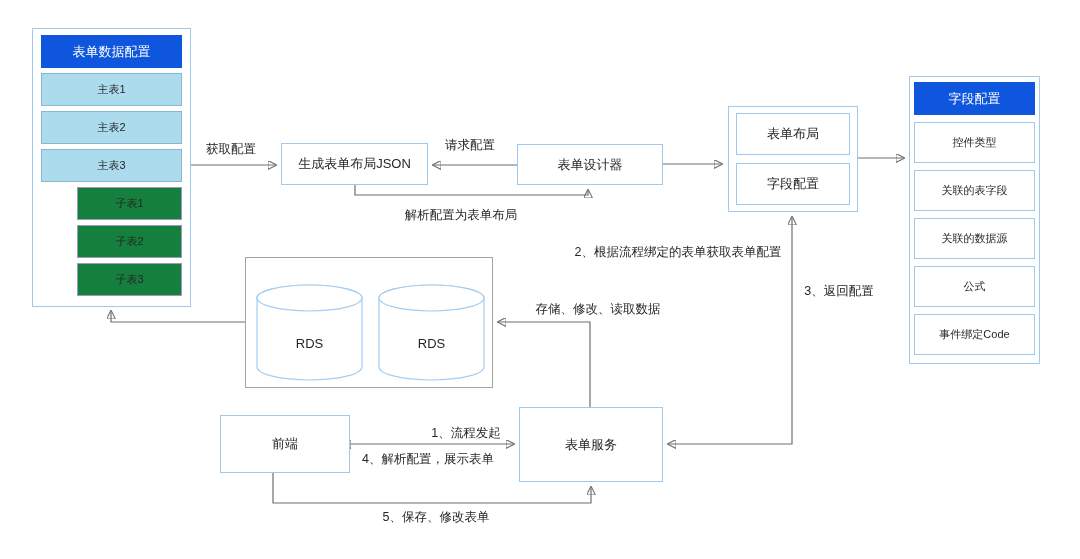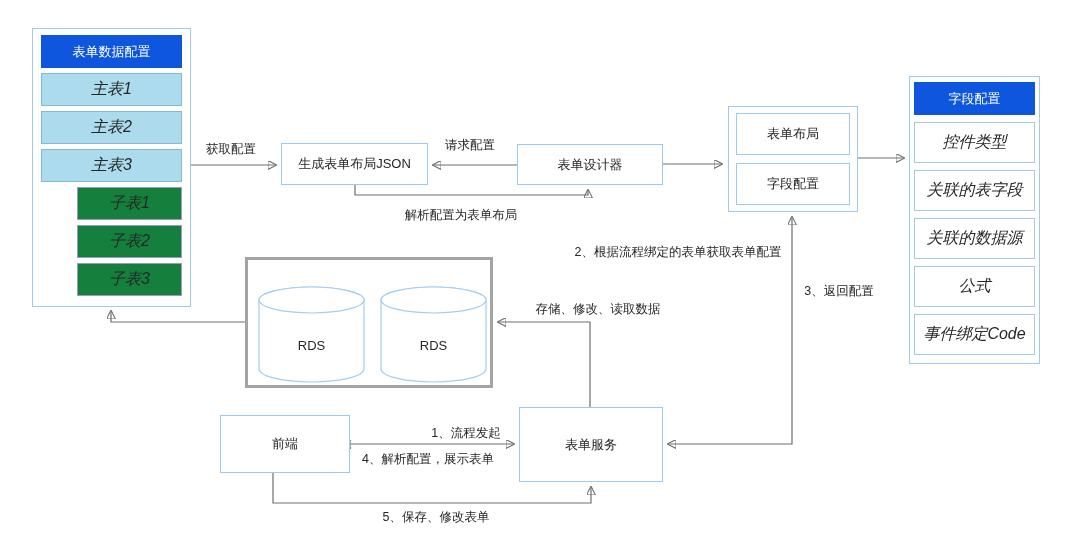--- a/index.html
+++ b/index.html
@@ -21,21 +21,21 @@
   .panel {
     position:absolute; box-sizing:border-box; background:#ffffff;
     border:1px solid #9fc9ee; display:flex; flex-direction:column;
   }
   .panel-header {
     background:#0e56dd; color:#ffffff; font-size:13px;
     display:flex; align-items:center; justify-content:center; flex:0 0 auto;
   }
   .panel-item {
     box-sizing:border-box; display:flex; align-items:center; justify-content:center;
-    font-size:16px; flex:0 0 auto;font-style:italic;
+    font-size:11px; flex:0 0 auto;
   }
   .left-panel { left:32px; top:28px; width:159px; height:279px; padding:6px 8px; gap:5px; }
   .left-panel .panel-header { height:33px; }
   .left-panel .panel-item { height:33px; }
   .item-main { background:#abdbed; border:1px solid #85b9cf; }
   .item-sub  { background:#15803d; border:1px solid #9b9cba;margin-left:36px; }
 
   .right-panel { left:909px; top:76px; width:131px; height:288px; padding:5px 4px; gap:7px; }
   .right-panel .panel-header { height:33px; }
   .right-panel .panel-item { height:41px; background:#ffffff; border:1px solid #9fc9ee; }
@@ -45,21 +45,21 @@
     box-sizing:border-box; border:1px solid #9fc9ee; background:#ffffff;
     display:flex; flex-direction:column; gap:8px; padding:6px 7px;
   }
   .layout-group .group-item {
     flex:1 1 auto; box-sizing:border-box; border:1px solid #9fc9ee; background:#ffffff;
     display:flex; align-items:center; justify-content:center; font-size:13px;
   }
 
   .rds-group {
     position:absolute; left:245px; top:257px; width:248px; height:131px;
-    box-sizing:border-box; border:3px solid #a3a3a3; background:#ffffff;
+    box-sizing:border-box; border:1px solid #a3a3a3; background:#ffffff;
   }
   .cylinder { position:absolute; width:107px; height:97px; top:26px; }
   .cyl-1 { left:10px; }
   .cyl-2 { left:132px; }
   .cyl-label {
     position:absolute; left:0; right:0; top:52px; text-align:center; font-size:13px;
   }
 
   .edge-label {
     position:absolute; transform:translate(-50%,-50%);

